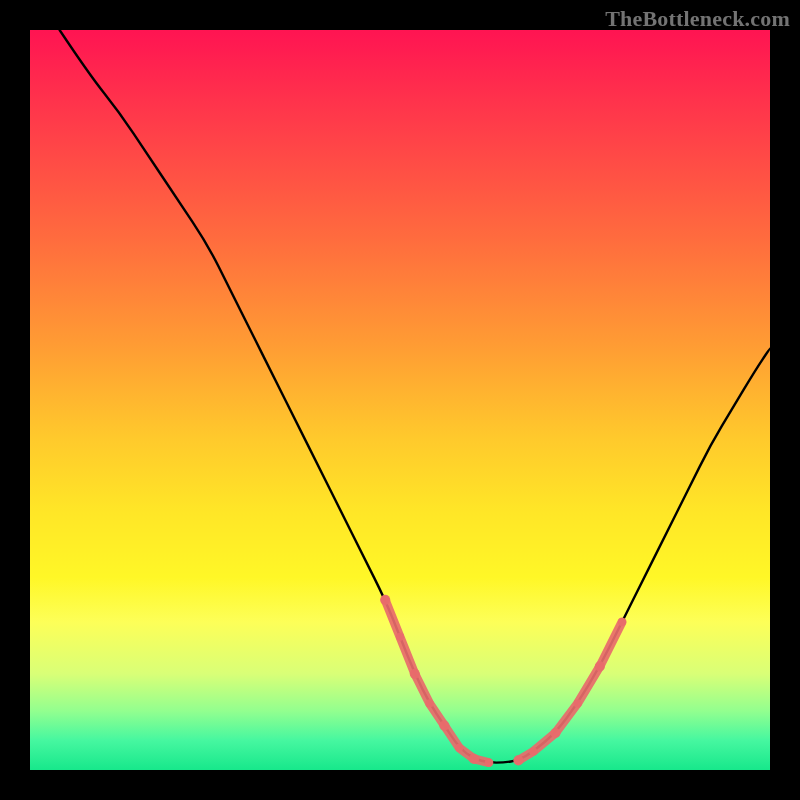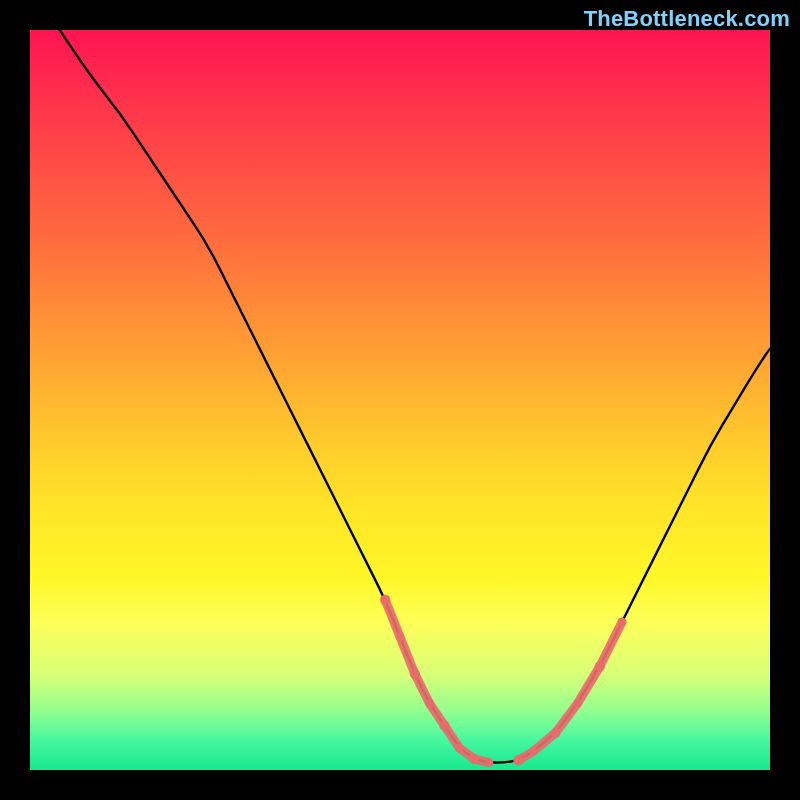--- a/index.html
+++ b/index.html
@@ -27,24 +27,24 @@
       #fdff58 80%,
       #d9ff77 87%,
       #93ff8f 92%,
       #46f7a0 96%,
       #17e88b 100%);
   }
   .watermark {
     position: absolute;
     top: 6px;
     right: 10px;
-    font-family: Liberation Sans, sans-serif;
+    font-family: Liberation Serif, serif;
     font-size: 22px;
     font-weight: 600;
-    color: #7dd3fc;
+    color: #737373;
     letter-spacing: 0.2px;
     user-select: none;
   }
   svg.curve {
     position: absolute;
     left: 0; top: 0;
     width: 100%; height: 100%;
   }
 </style>
 </head>

